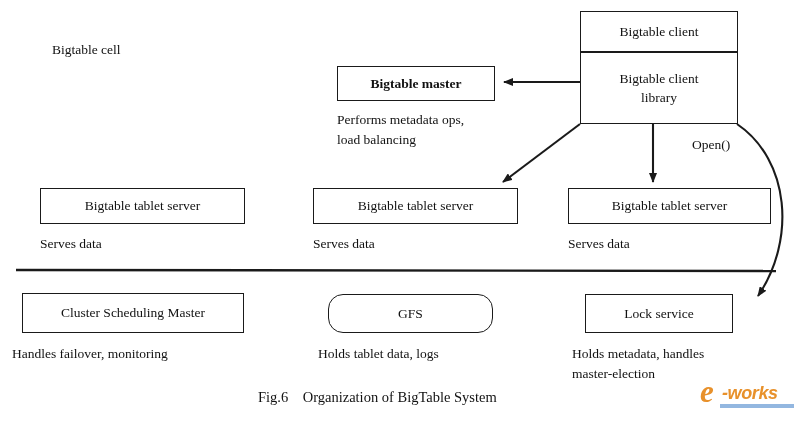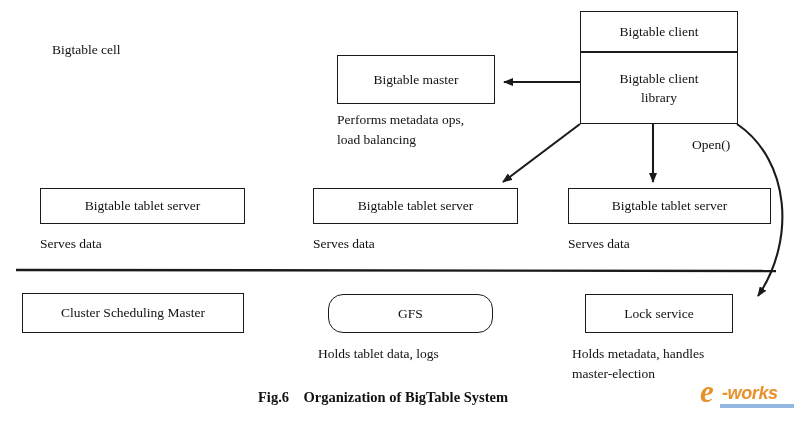--- a/index.html
+++ b/index.html
@@ -138,21 +138,21 @@
   <div class="node" style="left:580px; top:11px; width:158px; height:113px; padding:0;">
     <div class="seg top" style="height:42px;">
       <span>Bigtable client</span>
     </div>
     <div class="seg" style="height:71px; flex-direction:column;">
       <span>Bigtable client</span>
       <span>library</span>
     </div>
   </div>
 
-  <div class="node" style="left:337px; top:55px; width:158px; height:49px;">
+  <div class="node" style="left:337px; top:66px; width:158px; height:35px;font-weight:bold;">
     <span>Bigtable master</span>
   </div>
   <div class="caption-text" style="left:337px; top:110px; width:158px;">
     <div>Performs metadata ops,</div>
     <div>load balancing</div>
   </div>
 
   <div class="free-label" style="left:692px; top:137px;">Open()</div>
 
   <div class="node" style="left:40px; top:188px; width:205px; height:36px;">
@@ -166,37 +166,40 @@
   <div class="caption-text" style="left:313px; top:234px; width:205px;">Serves data</div>
 
   <div class="node" style="left:568px; top:188px; width:203px; height:36px;">
     <span>Bigtable tablet server</span>
   </div>
   <div class="caption-text" style="left:568px; top:234px; width:203px;">Serves data</div>
 
   <div class="node" style="left:22px; top:293px; width:222px; height:40px;">
     <span>Cluster Scheduling Master</span>
   </div>
+  <div class="caption-text" style="left:12px; top:344px; width:242px;">
+    <div>Handles failover, monitoring</div>
+  </div>
 
   <div class="node" style="left:328px; top:294px; width:165px; height:39px;border-radius:15px;">
     <span>GFS</span>
   </div>
   <div class="caption-text" style="left:318px; top:344px; width:185px;">
     <div>Holds tablet data, logs</div>
   </div>
 
   <div class="node" style="left:585px; top:294px; width:148px; height:39px;">
     <span>Lock service</span>
   </div>
   <div class="caption-text" style="left:572px; top:344px; width:190px;">
     <div>Holds metadata, handles</div>
     <div>master-election</div>
   </div>
 
-  <div class="fig-caption" style="left:258px; top:389px;font-weight:bold;">Fig.6    Organization of BigTable System</div>
+  <div class="fig-caption" style="left:258px; top:389px;">Fig.6    Organization of BigTable System</div>
 
   <div class="watermark">
     <span class="wm-e">e</span>
     <span class="wm-works">-works</span>
     <span class="wm-bar"></span>
   </div>
 
 </div>
 
 </body></html>

